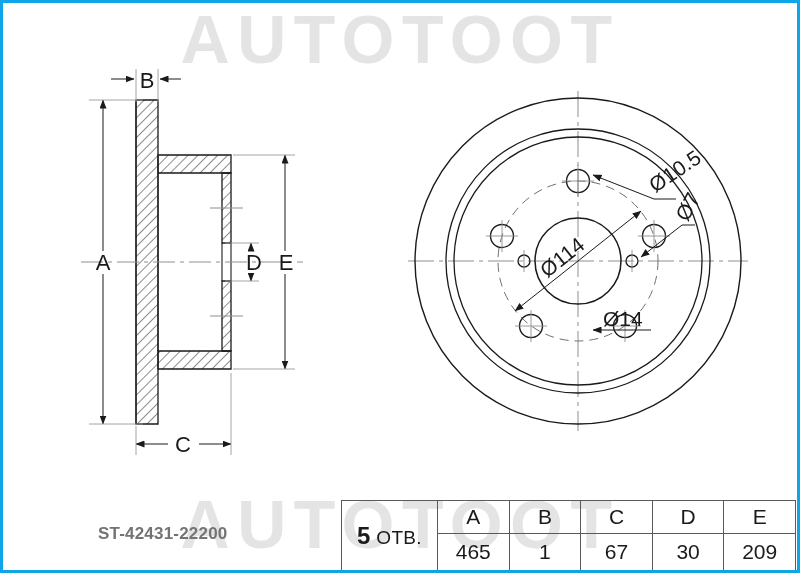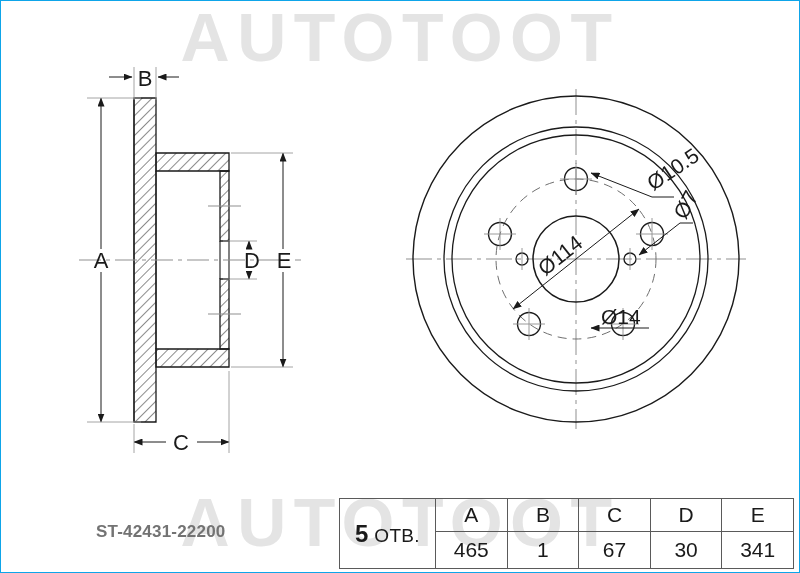--- a/index.html
+++ b/index.html
@@ -5,21 +5,21 @@
 <style>
   html,body{margin:0;padding:0;background:#fff;}
   body{
     font-family:"Liberation Sans", sans-serif;
     width:800px;height:573px;position:relative;overflow:hidden;
     -webkit-font-smoothing:antialiased;
   }
   #page{
     position:absolute;inset:0;
     background:#ffffff;
-    border:1px solid #0ea5e9;
+    border:3px solid #0ea5e9;
     box-sizing:border-box;
     overflow:hidden;
   }
   
   .wm{
     position:absolute;
     font-family:"Liberation Sans", sans-serif;
     font-weight:700;
     color:#e4e4e4;
     letter-spacing:0.11em;
@@ -249,18 +249,18 @@
       <td class="hdr">B</td>
       <td class="hdr">C</td>
       <td class="hdr">D</td>
       <td class="hdr">E</td>
     </tr>
     <tr>
       <td class="val">465</td>
       <td class="val">1</td>
       <td class="val">67</td>
       <td class="val">30</td>
-      <td class="val">341</td>
+      <td class="val">209</td>
     </tr>
   </tbody>
     </table>
 
 </div>
 
 </body></html>

